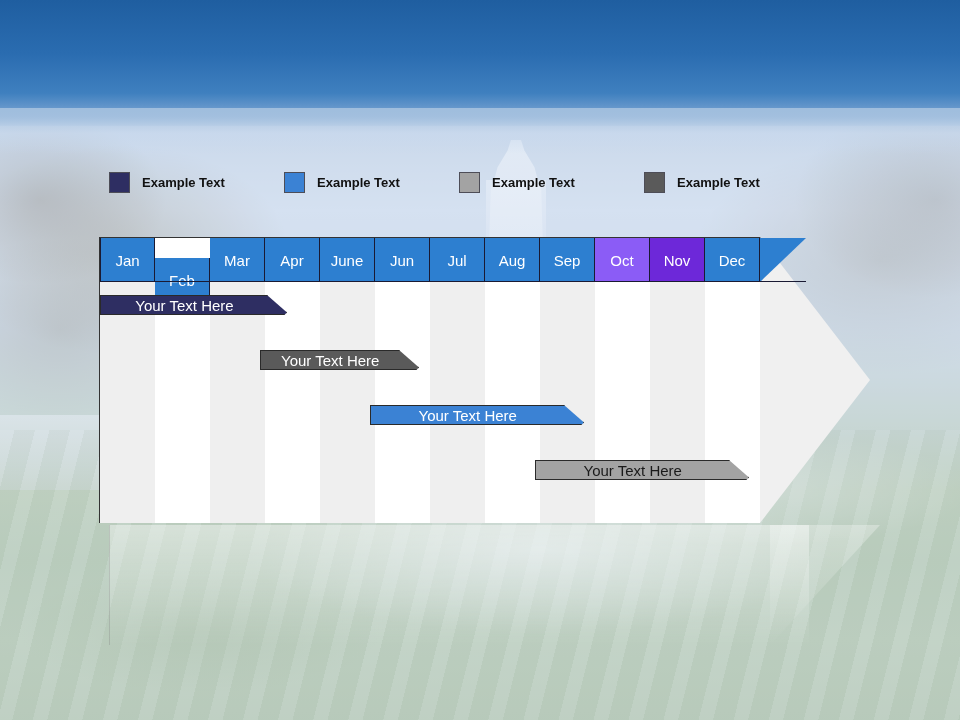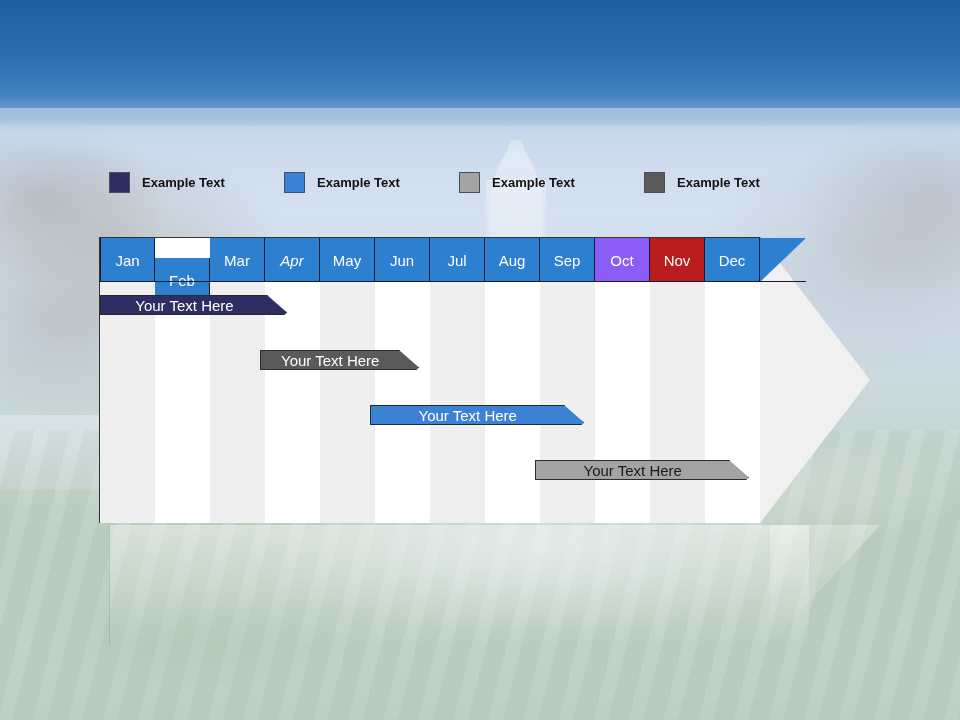--- a/index.html
+++ b/index.html
@@ -310,28 +310,28 @@
         <div class="col plain"></div>
         <div class="col shaded"></div>
         <div class="col plain"></div>
         <div class="col shaded"></div>
         <div class="col plain"></div>
       </div>
     <div class="month-row" id="month-row">
         <div class="month-cell" style="background: rgb(45, 127, 208); color: rgb(255, 255, 255);">Jan</div>
         <div class="month-cell" style="background: rgb(45, 127, 208); color: rgb(255, 255, 255); margin-top: 20px;">Feb</div>
         <div class="month-cell" style="background: rgb(45, 127, 208); color: rgb(255, 255, 255);">Mar</div>
-        <div class="month-cell" style="background: rgb(45, 127, 208); color: rgb(255, 255, 255); font-style: italic;">Apr</div>
-        <div class="month-cell" style="background: rgb(45, 127, 208); color: rgb(255, 255, 255);">May</div>
+        <div class="month-cell" style="background: rgb(45, 127, 208); color: rgb(255, 255, 255);">Apr</div>
+        <div class="month-cell" style="background: rgb(45, 127, 208); color: rgb(255, 255, 255);">June</div>
         <div class="month-cell" style="background: rgb(45, 127, 208); color: rgb(255, 255, 255);">Jun</div>
         <div class="month-cell" style="background: rgb(45, 127, 208); color: rgb(255, 255, 255);">Jul</div>
         <div class="month-cell" style="background: rgb(45, 127, 208); color: #ffffff;">Aug</div>
         <div class="month-cell" style="background: rgb(45, 127, 208); color: rgb(255, 255, 255);">Sep</div>
         <div class="month-cell" style="background: #8b5cf6; color: rgb(255, 255, 255);">Oct</div>
-        <div class="month-cell" style="background: #b91c1c; color: rgb(255, 255, 255);">Nov</div>
+        <div class="month-cell" style="background: #6d28d9; color: rgb(255, 255, 255);">Nov</div>
         <div class="month-cell" style="background: rgb(45, 127, 208); color: rgb(255, 255, 255);">Dec</div>
       </div>
     <div class="month-wedge"></div>
     <div class="header-underline"></div>
     <div id="bars-layer">
         <div class="bar" style="left: 1px; top: 58px; width: 187px; color: rgb(255, 255, 255);">
           <div class="bar-shape" style="background: rgb(46, 46, 98); clip-path: polygon(0px 0px, 167px 0px, 187px 17.5px, 167px 35px, 0px 35px);"></div>
           <div class="bar-label">Your  Text Here</div>
         </div>
         <div class="bar" style="left: 160.5px; top: 113px; width: 159.5px; color: rgb(255, 255, 255);">

